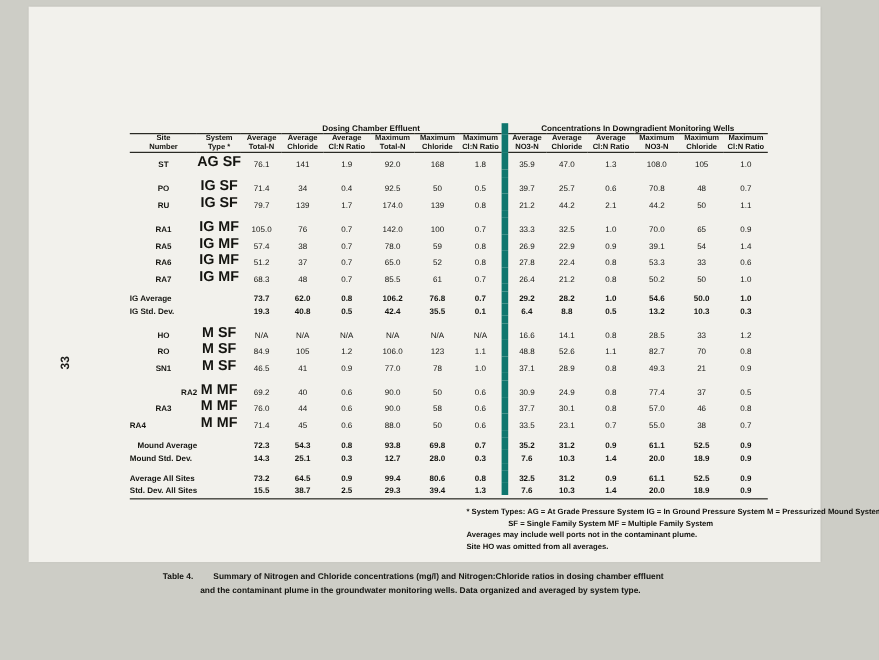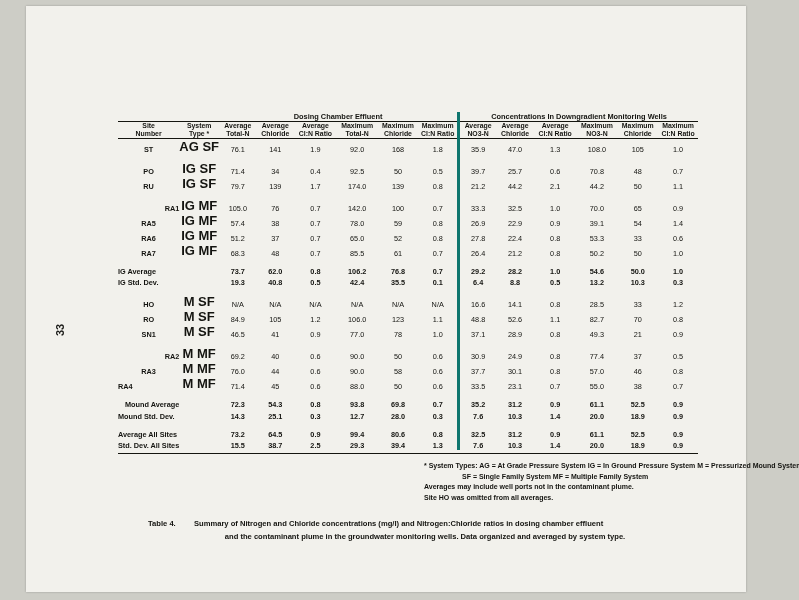--- a/index.html
+++ b/index.html
@@ -13,21 +13,21 @@
     height: 600px;
     background: #cdcdc6;
     overflow: hidden;
     font-family: "Liberation Sans", sans-serif;
   }
   .paper {
     position: absolute;
     left: 26px;
     top: 6px;
     width: 720px;
-    height: 586px;
+    height: 505px;
     background: #f2f1ec;
     box-shadow: 0 0 2px rgba(0,0,0,0.25);
   }
   .punch {
     position: absolute;
     width: 17px;
     height: 14px;
     border-radius: 50%;
     background: #15150f;
   }
@@ -65,21 +65,21 @@
   }
 
   .grp-head {
     text-align: center;
     font-weight: bold;
     font-size: 7.4px;
     padding-bottom: 1px;
   }
   .line-bot td { border-bottom: 1px solid #15150f; }
 
-  .vdiv { border-left: 3px solid #0f766e; }
+  .vdiv { border-left: 6px solid #0f766e; }
 
   .colhead {
     text-align: center;
     font-weight: bold;
     font-size: 6.9px;
     line-height: 1.15;
     padding: 2px 3px 3px 3px;
   }
   .colhead.left { text-align: center; }
 
@@ -120,21 +120,21 @@
   .caption {
     position: absolute;
     left: 122px;
     top: 512px;
     width: 520px;
     font-size: 7.6px;
     font-weight: bold;
     line-height: 1.65;
     color: #141410;
   }
-  .caption .cont { margin-left: 34px; text-align: center; }
+  .caption .cont { margin-left: 34px; }
 </style>
 </head>
 <body>
 
 <div class="page">
   <div class="punch left"></div>
   <div class="punch right"></div>
 
   <div class="paper">
     <div class="side-page-number">33</div>
@@ -276,21 +276,21 @@
               <td class="num">2.1</td>
               <td class="num">44.2</td>
               <td class="num">50</td>
               <td class="num">1.1</td>
             </tr>
             <tr class="spacer">
               <td colspan="8"></td>
               <td class="vdiv" colspan="6"></td>
             </tr>
             <tr>
-              <td class="site" style="text-align: right;">RA1</td>
+              <td class="site" style="text-align: center;">RA1</td>
               <td class="systype">IG MF</td>
               <td class="num">105.0</td>
               <td class="num">76</td>
               <td class="num">0.7</td>
               <td class="num">142.0</td>
               <td class="num">100</td>
               <td class="num">0.7</td>
               <td class="num vdiv">33.3</td>
               <td class="num">32.5</td>
               <td class="num">1.0</td>

